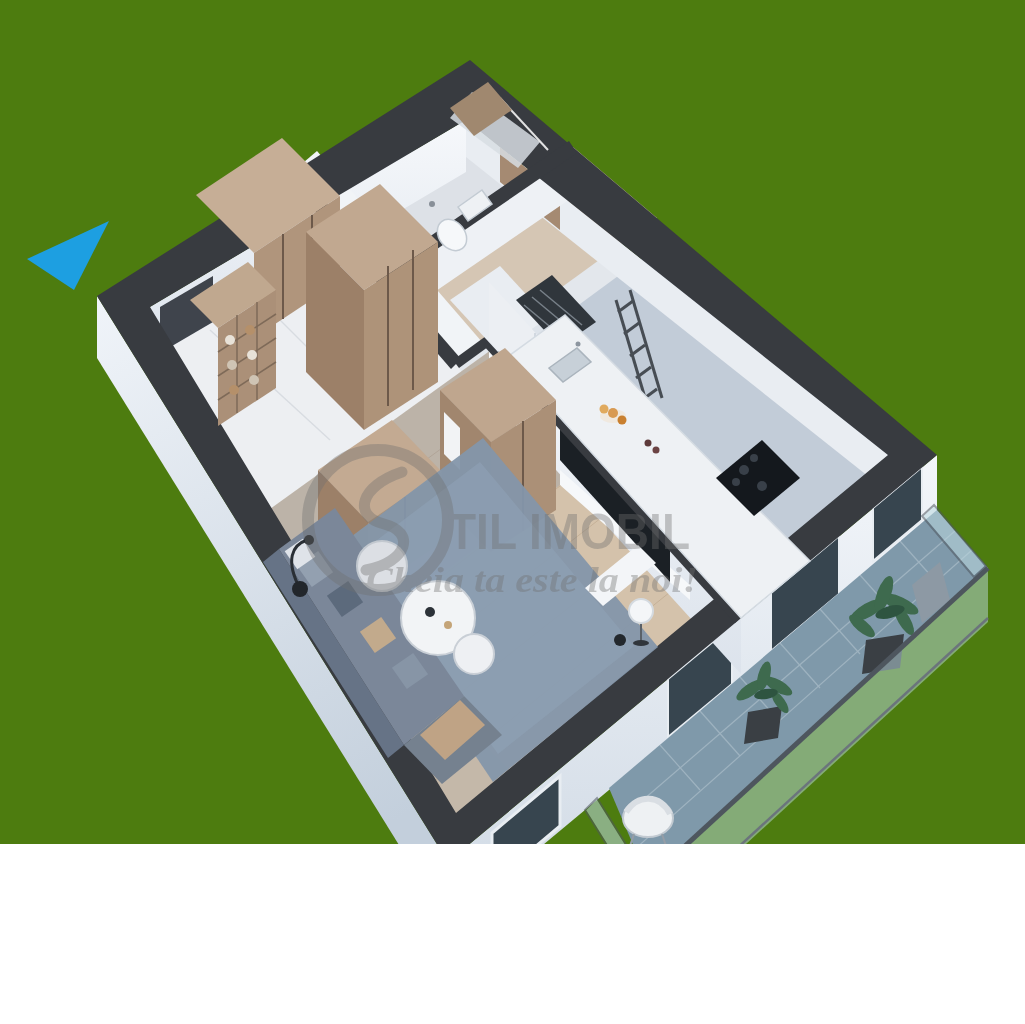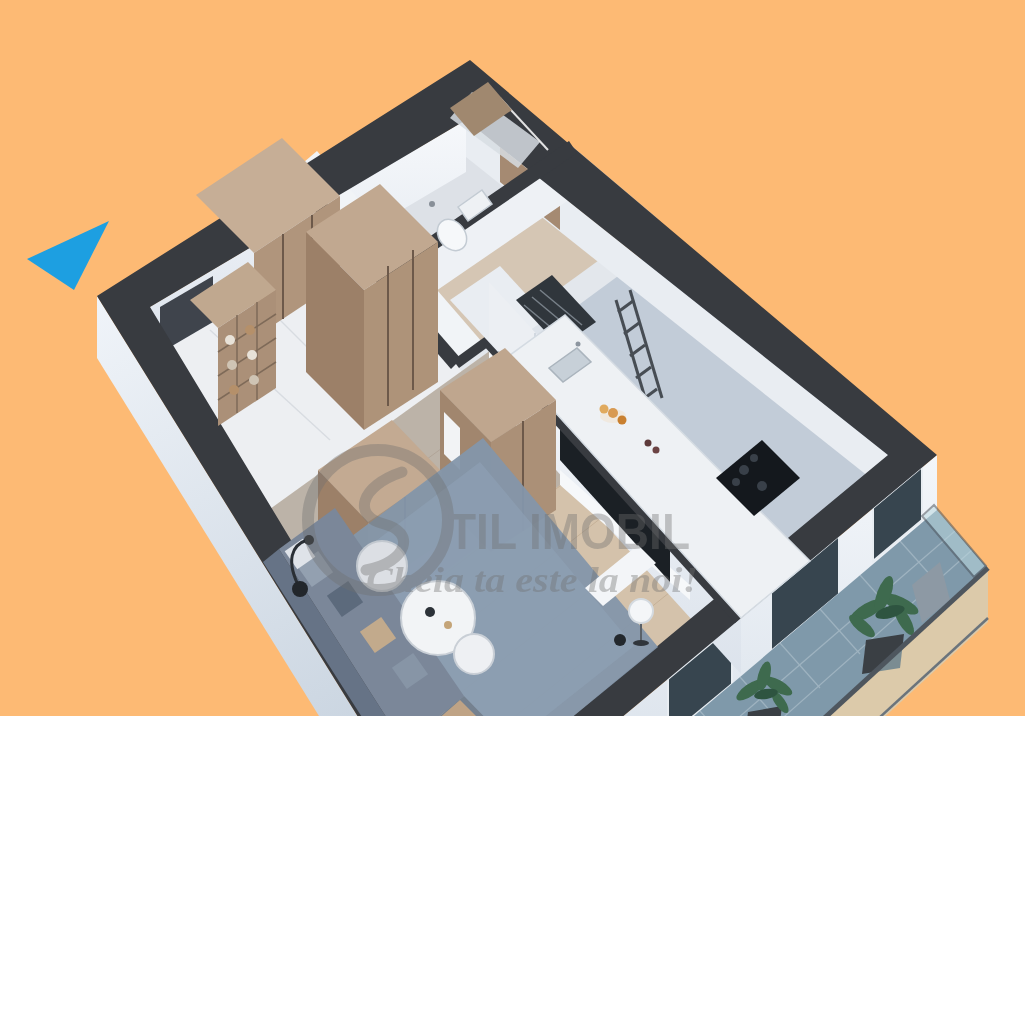--- a/index.html
+++ b/index.html
@@ -1,16 +1,16 @@
 <!DOCTYPE html>
 <html><head>
 <meta charset="utf-8">
 <style>
   html,body{margin:0;padding:0;background:#fff;}
-  .stage{position:relative;width:1025px;height:716px;overflow:hidden;background:#fdba74;
+  .stage{position:relative;width:1025px;height:844px;overflow:hidden;background:#4d7c0f;
          font-family:"Liberation Sans",sans-serif;}
   .stage svg{position:absolute;inset:0;display:block;}
   .brand-text{font-family:"Liberation Sans",sans-serif;font-weight:bold;}
   .tagline-text{font-family:"Liberation Serif",serif;font-style:italic;font-weight:bold;}
 </style>
 </head>
 <body>
 
 <div class="stage">
 <svg viewBox="0 0 1025 1024" width="1025" height="1024">

